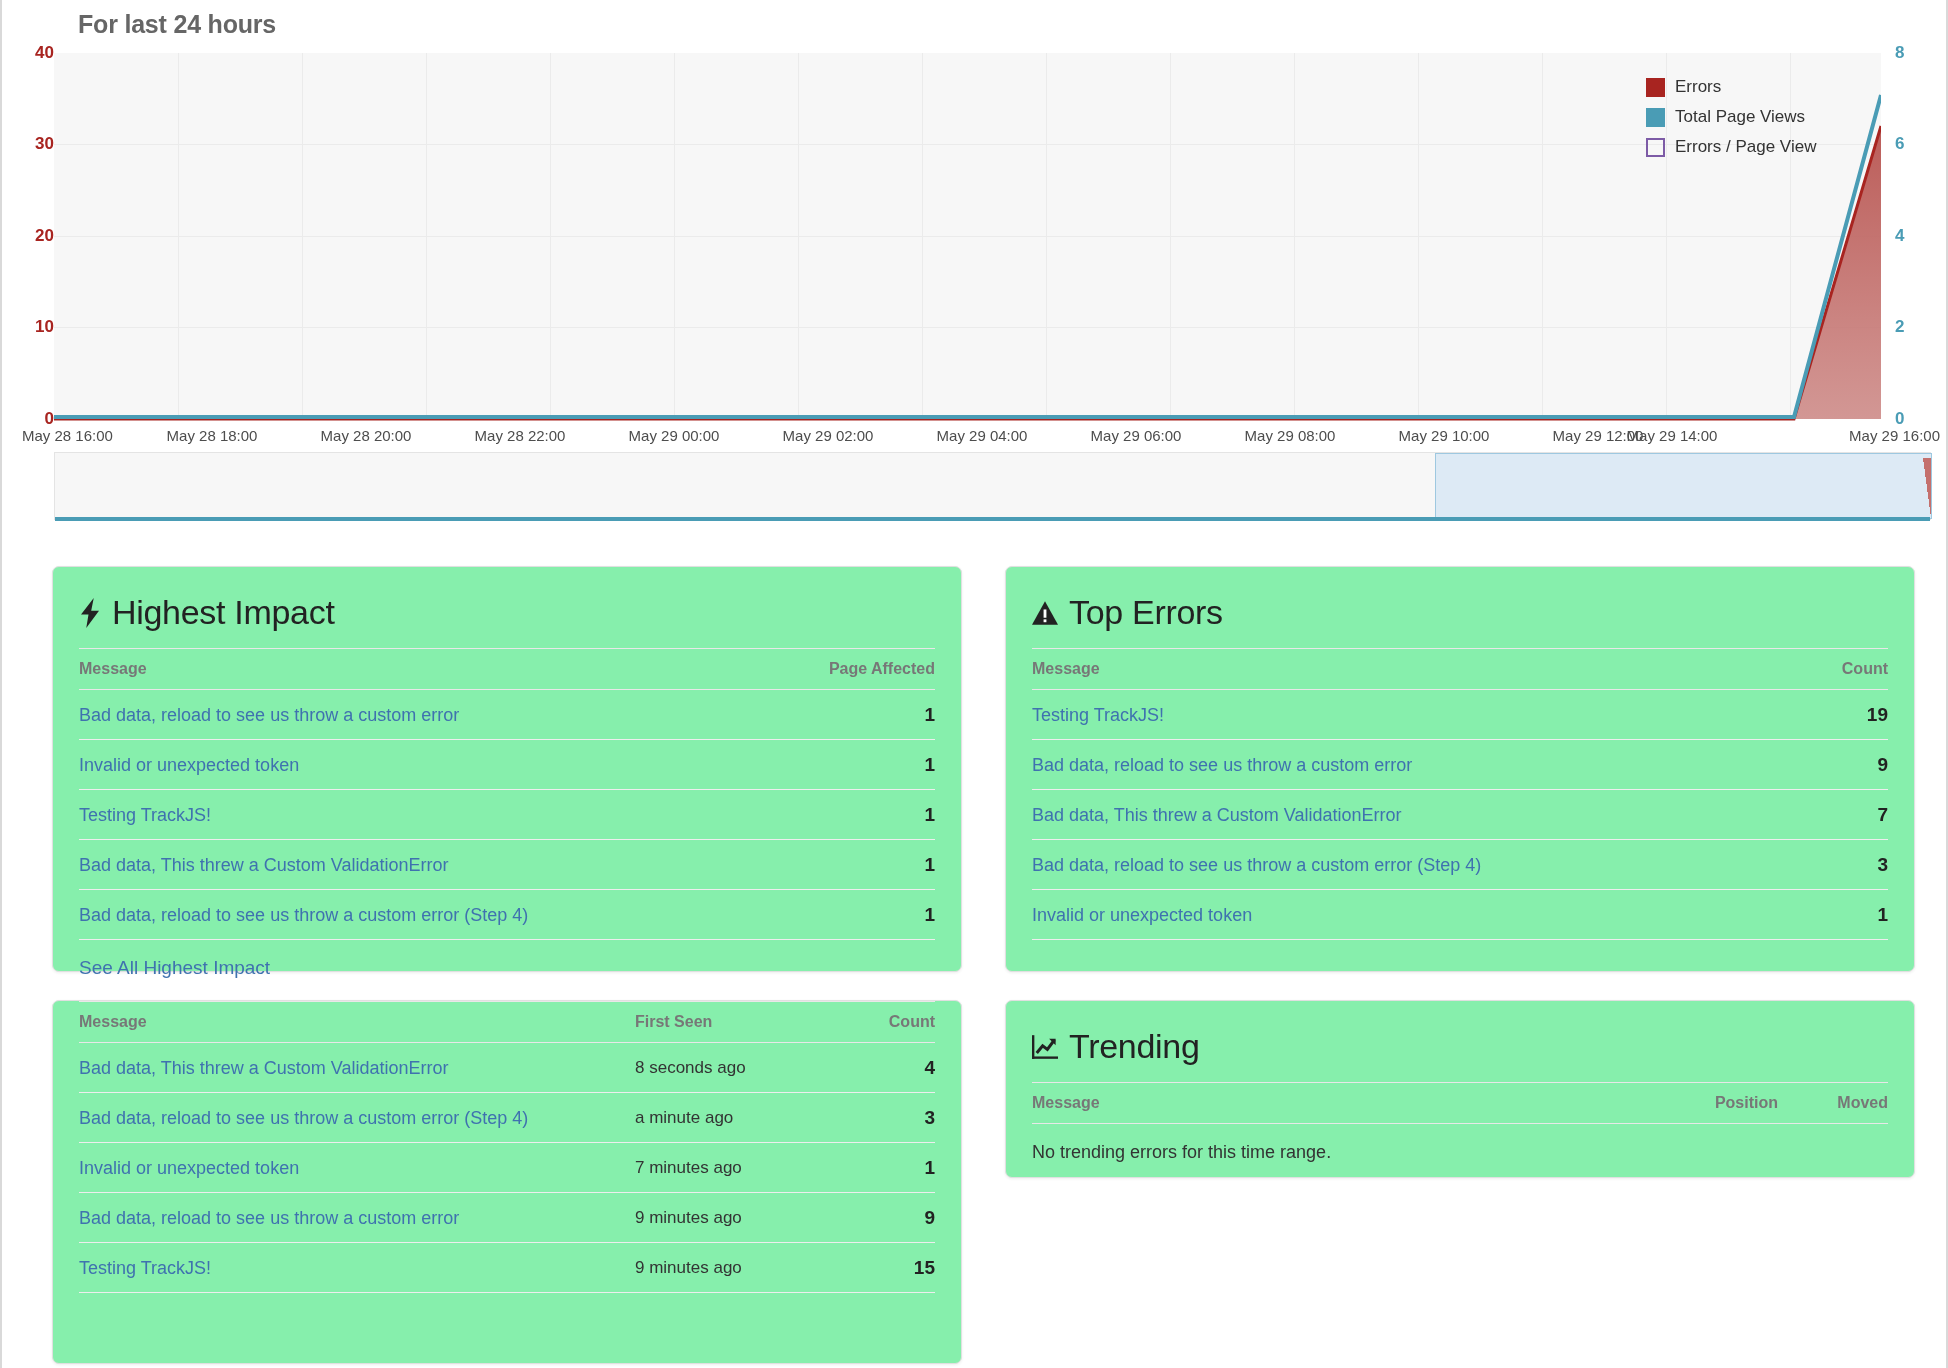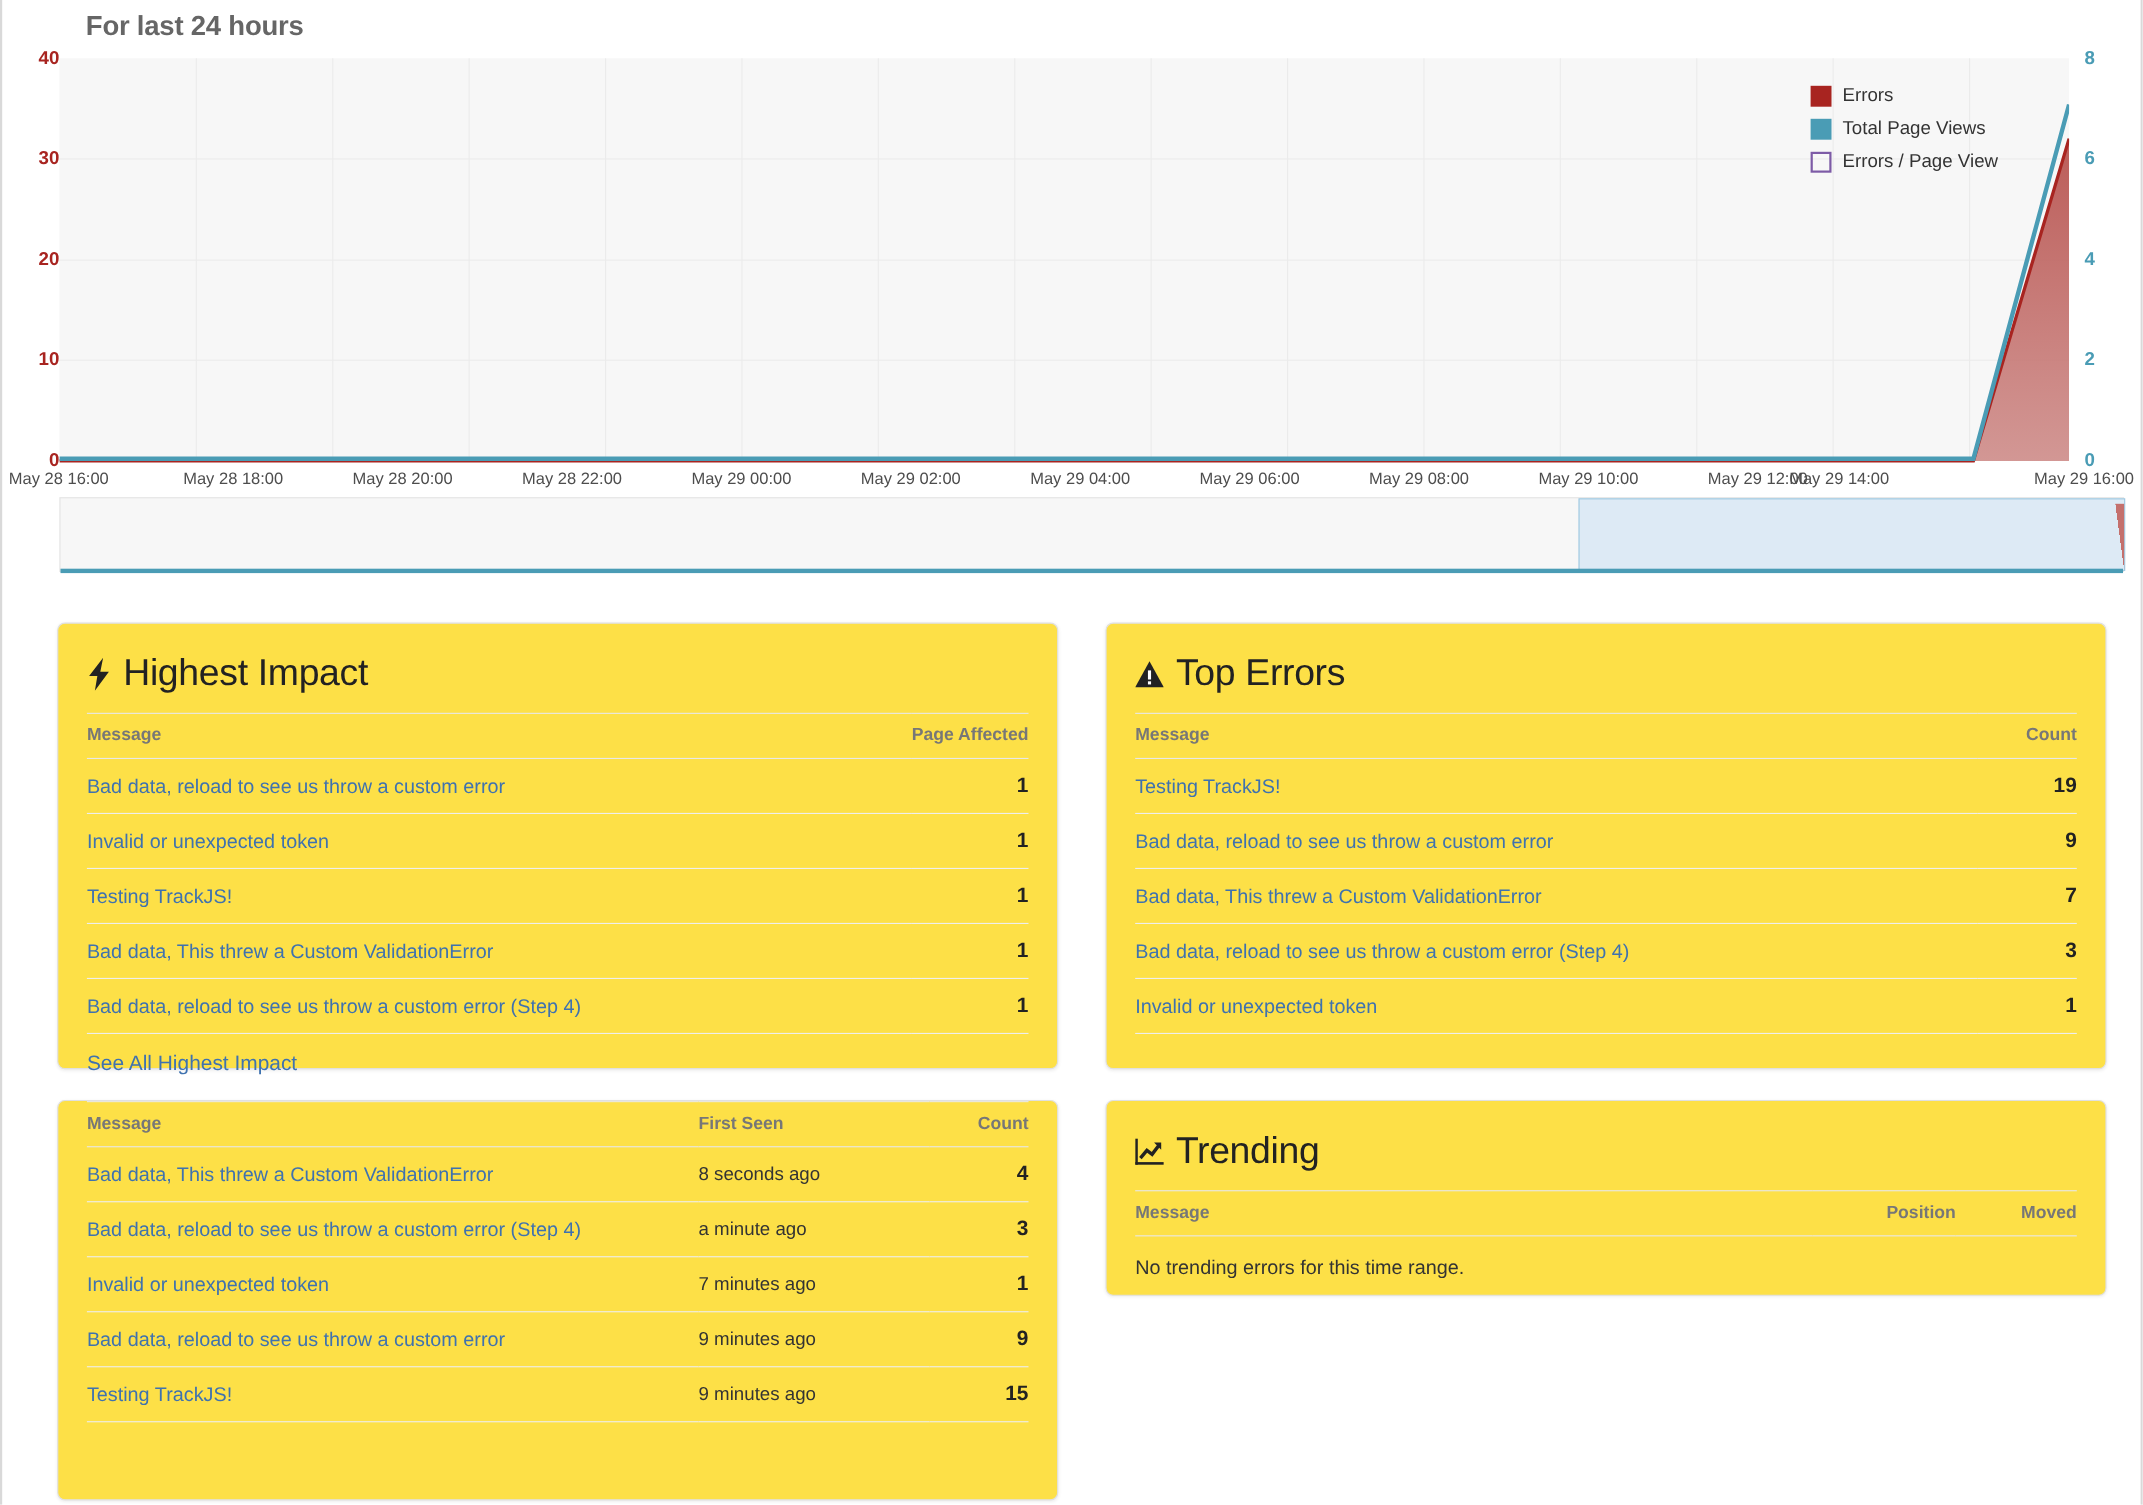--- a/index.html
+++ b/index.html
@@ -126,21 +126,21 @@
   }
 
   
   .cards {
     position: absolute;
     left: 52px; top: 566px;
     width: 1856px;
   }
   .card {
     position: absolute;
-    background: #fde047;
+    background: #86efac;
     border: 1px solid #e0e0e0;
     border-radius: 7px;
     box-shadow: 0 1px 3px rgba(0,0,0,0.07);
     padding: 0 26px 22px 26px;
   }
   .card-highest { left: 0;    top: 0;   width: 910px; height: 406px; }
   .card-toperr  { left: 953px; top: 0;  width: 910px; height: 406px; }
   .card-newmsg  { left: 0;    top: 434px; width: 910px; height: 364px; }
   .card-trend   { left: 953px; top: 434px; width: 910px; height: 178px; }
 
@@ -255,21 +255,21 @@
       <div class="y-left-label" style="top:327px">10</div>
       <div class="y-left-label" style="top:419px">0</div>
 
       <div class="y-right-label" style="top:53px">8</div>
       <div class="y-right-label" style="top:144px">6</div>
       <div class="y-right-label" style="top:236px">4</div>
       <div class="y-right-label" style="top:327px">2</div>
       <div class="y-right-label" style="top:419px">0</div>
     </div>
 
-    <div class="x-label first" style="left:8px">May 28 16:00</div>
+    <div class="x-label first" style="left:22px">May 28 16:00</div>
     <div class="x-label" style="left:212px">May 28 18:00</div>
     <div class="x-label" style="left:366px">May 28 20:00</div>
     <div class="x-label" style="left:520px">May 28 22:00</div>
     <div class="x-label" style="left:674px">May 29 00:00</div>
     <div class="x-label" style="left:828px">May 29 02:00</div>
     <div class="x-label" style="left:982px">May 29 04:00</div>
     <div class="x-label" style="left:1136px">May 29 06:00</div>
     <div class="x-label" style="left:1290px">May 29 08:00</div>
     <div class="x-label" style="left:1444px">May 29 10:00</div>
     <div class="x-label" style="left:1598px">May 29 12:00</div>

